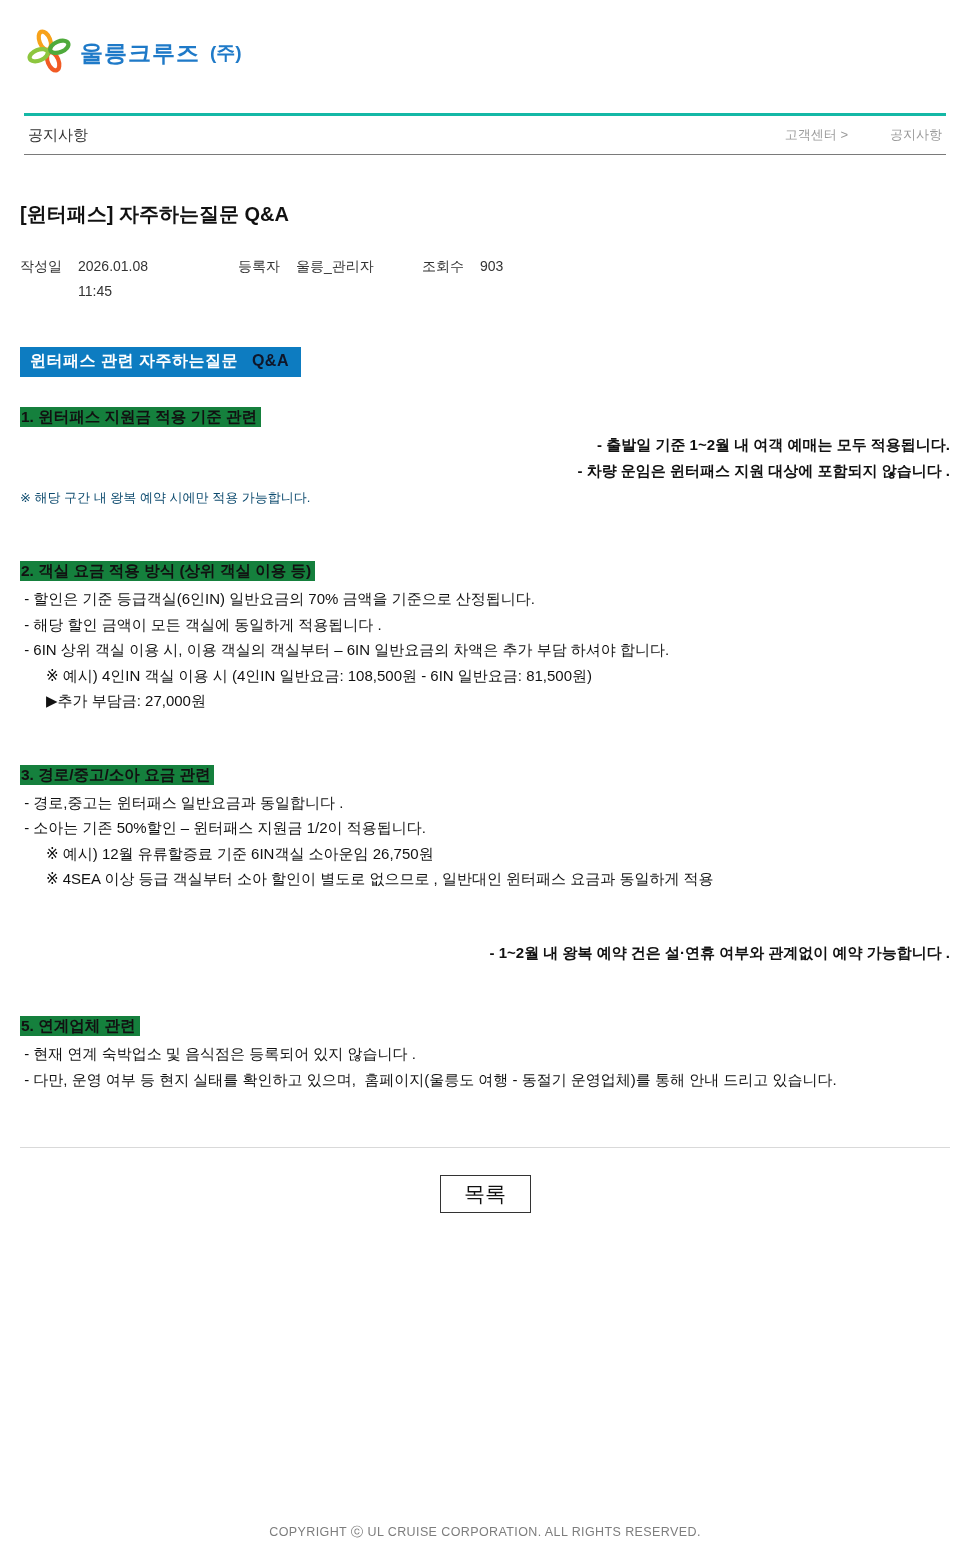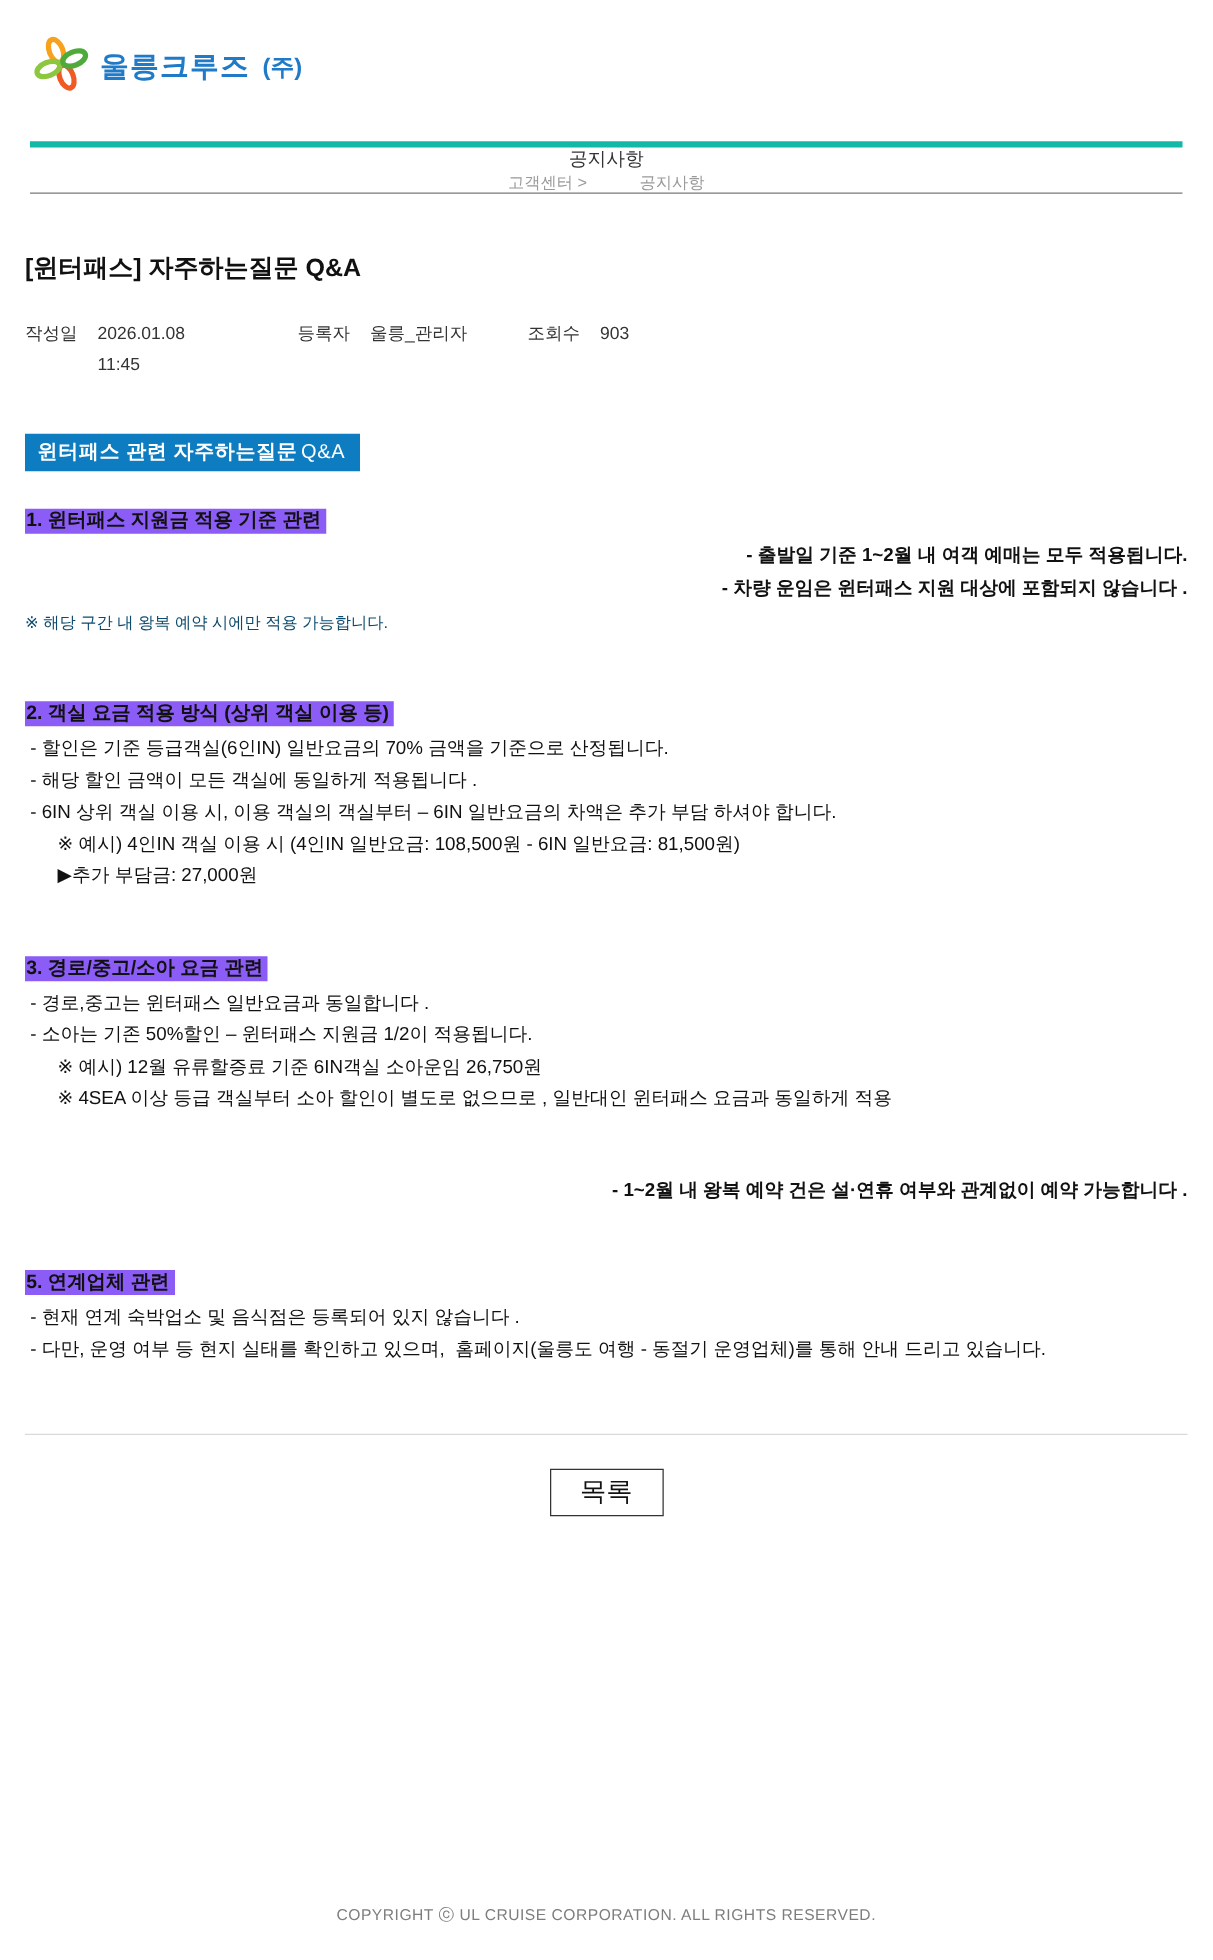--- a/index.html
+++ b/index.html
@@ -37,28 +37,27 @@
   .logo-suffix {
     font-size: 19px;
     font-weight: 700;
     color: #1f7ac8;
     margin-left: 2px;
   }
 
   
   .page-bar {
     margin: 0 24px;
-    border-top: 5px solid #14b8a6;
+    border-top: 3px solid #14b8a6;
     border-bottom: 1px solid #7a7a7a;
     height: 42px;
     display: flex;
     align-items: center;
     justify-content: space-between;
     padding: 0 4px;
-    flex-direction: column;
   }
   .page-bar-title { font-size: 15px; color: #333; }
   .breadcrumb { font-size: 13px; color: #9a9a9a; display: flex; gap: 42px; }
   .breadcrumb span { cursor: pointer; }
 
   
   .post { padding: 0 20px; }
   .post-title {
     margin-top: 46px;
     font-size: 20px;
@@ -83,36 +82,36 @@
     display: inline-block;
     margin-top: 48px;
     background: #0d7cc1;
     color: #ffffff;
     font-size: 16px;
     font-weight: 700;
     padding: 4px 12px 5px 10px;
     letter-spacing: 0.5px;
   }
   .banner .qa {
-    color: #ffffff;
-    margin-left: 3px;
-    font-weight: 400;
+    color: #0f172a;
+    margin-left: 14px;
+    font-weight: 700;
   }
 
   
   .post-body { margin-top: 27px; }
   .section { margin-bottom: 48px; }
   .section-heading {
     font-size: 15.5px;
     font-weight: 700;
     line-height: 25px;
     margin-bottom: 3px;
   }
   .section-heading .hl {
-    background: #8b5cf6;
+    background: #15803d;
     padding: 1px 4px 2px 1px;
   }
   .line {
     font-size: 15px;
     line-height: 25.5px;
     color: #111;
     white-space: pre-wrap;
   }
   .line.bold { font-weight: 700; text-align: right; }
   .line.sub  { padding-left: 26px; }

